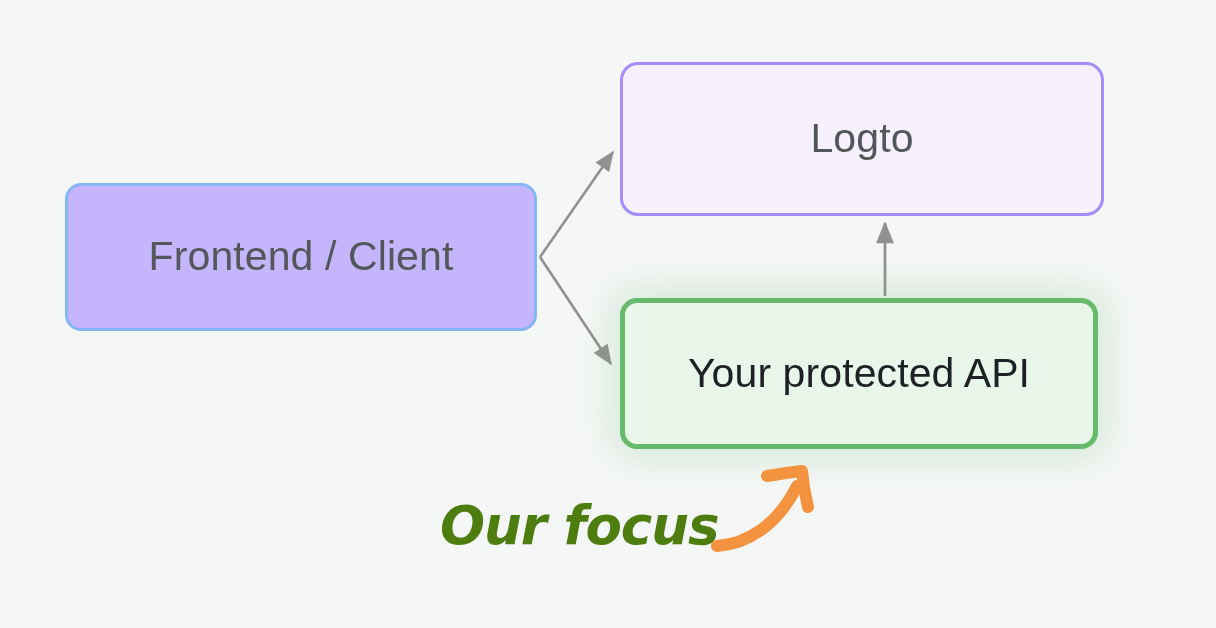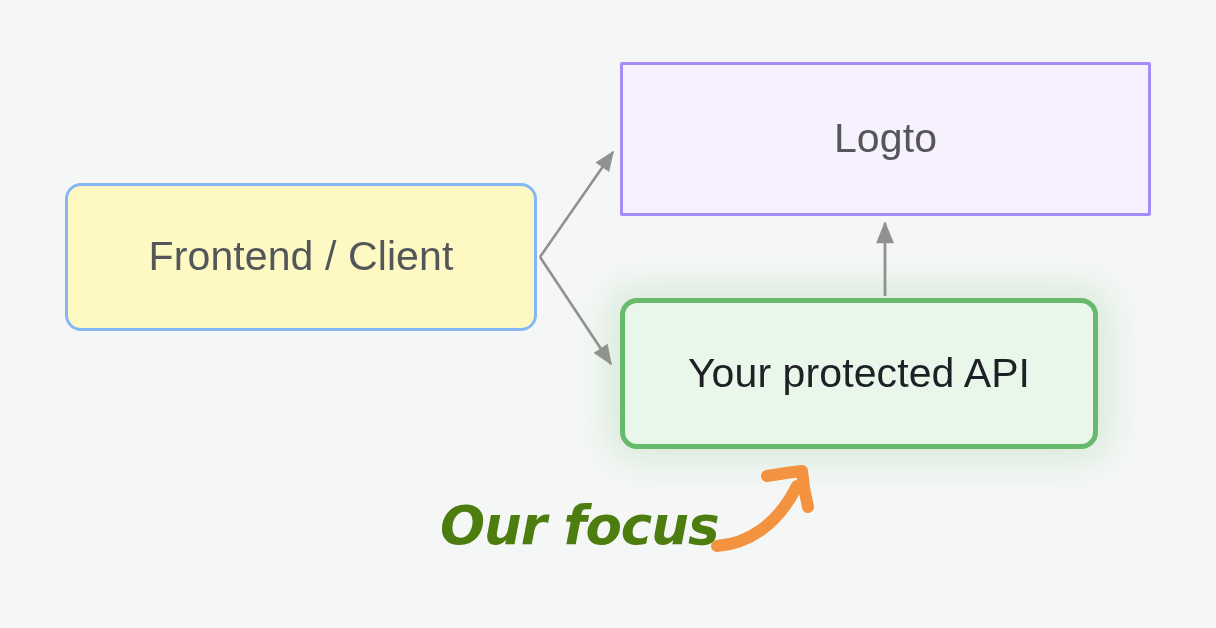--- a/index.html
+++ b/index.html
@@ -43,35 +43,35 @@
     text-align: center;
     line-height: 1.15;
     letter-spacing: 0.1px;
   }
 
   .node-frontend {
     left: 65px;
     top: 183px;
     width: 472px;
     height: 148px;
-    background: #fef9c3;
+    background: #c4b5fd;
     border: 3px solid #85b6f5;
     border-radius: 16px;
     color: #545759;
     font-size: 41px;
   }
 
   .node-logto {
     left: 620px;
     top: 62px;
-    width: 531px;
+    width: 484px;
     height: 154px;
     background: #f7f0fe;
     border: 3px solid #a58cfa;
-    border-radius: 2px;
+    border-radius: 18px;
     color: #545759;
     font-size: 41px;
   }
 
   .node-api {
     left: 620px;
     top: 298px;
     width: 478px;
     height: 151px;
     background: #e9f7ea;

